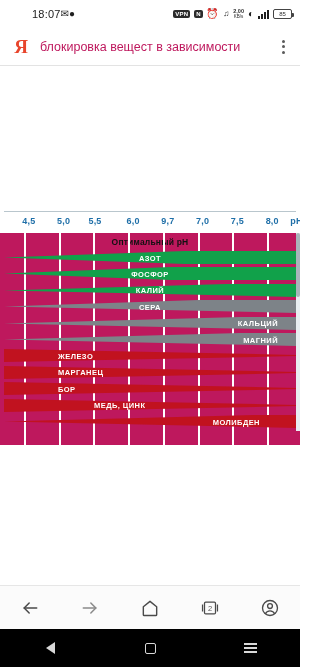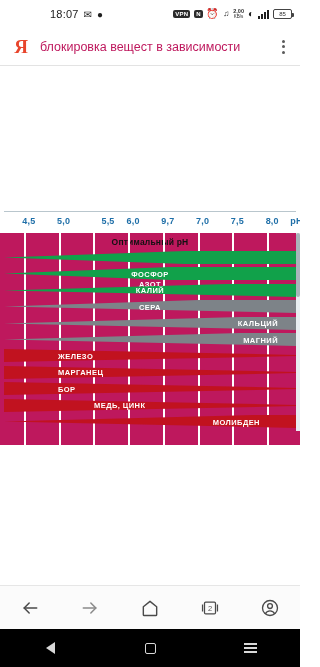--- a/index.html
+++ b/index.html
@@ -13,22 +13,22 @@
 
   
   .status-bar{
     height:28px; width:100%;
     display:flex; align-items:center;
     background:#ffffff;
     position:relative;
     padding:0 8px;
   }
   .sb-left{
-    display:flex; align-items:flex-end; gap:5px;
-    margin-left:42px;
+    display:flex; align-items:center; 
+    margin-left:24px;
   }
   .sb-time{ font-size:11px; color:#1a1a1a; letter-spacing:.2px; }
   .sb-right{
     display:flex; align-items:center; gap:4px;
     margin-left:auto;
   }
   .badge-box{
     font-size:6px; font-weight:bold; color:#fff; background:#2b2b2b;
     border-radius:2px; padding:1px 2px; line-height:1;
     letter-spacing:.2px;
@@ -218,21 +218,21 @@
 </div>
 
 <div class="page">
   <div class="spacer-top"></div>
 
   <div class="chart-wrap">
 
     <div class="axis" id="axis">
         <span class="tick" style="left: 24.8571px;">4,5</span>
         <span class="tick" style="left: 59.619px;">5,0</span>
-        <span class="tick" style="left: 104px; text-align: right;">5,5</span>
+        <span class="tick" style="left: 91px; text-align: right;">5,5</span>
         <span class="tick" style="left: 129.143px;">6,0</span>
         <span class="tick" style="left: 163.905px;">9,7</span>
         <span class="tick" style="left: 198.667px;">7,0</span>
         <span class="tick" style="left: 233.429px; text-align: center;">7,5</span>
         <span class="tick" style="left: 268.19px;">8,0</span>
         <span class="tick ph" style="left: 292.524px;">pH</span>
       </div>
 
     <div class="plot" id="plot">
       <div class="optimal-label">Оптимальный pH</div>
@@ -244,21 +244,21 @@
         <div class="grid-line" style="left: 93.381px;"></div>
         <div class="grid-line" style="left: 128.143px;"></div>
         <div class="grid-line" style="left: 162.905px;"></div>
         <div class="grid-line" style="left: 197.667px;"></div>
         <div class="grid-line" style="left: 232.429px;"></div>
         <div class="grid-line" style="left: 267.19px;"></div>
         <div class="band" style="top: 18px; height: 13px;">
           <svg viewBox="0 0 300 13" preserveAspectRatio="none">
             <path d="M4,6.5 L184.76190476190473,0 L296,0 L296,13 L184.76190476190473,13 Z" fill="#11a14a"></path>
           </svg>
-          <span class="lbl lbl-light" style="left: 50%; transform: translate(-50%, -50%); margin-top: 26px;">АЗОТ</span>
+          <span class="lbl lbl-light" style="left: 50%; transform: translate(-50%, -50%);">АЗОТ</span>
         </div>
         <div class="band" style="top: 34.4px; height: 13px;">
           <svg viewBox="0 0 300 13" preserveAspectRatio="none">
             <path d="M4,6.5 L170.8571428571428,0 L296,0 L296,13 L170.8571428571428,13 Z" fill="#11a14a"></path>
           </svg>
           <span class="lbl lbl-light" style="left: 50%; transform: translate(-50%, -50%);">ФОСФОР</span>
         </div>
         <div class="band" style="top: 50.8px; height: 13px;">
           <svg viewBox="0 0 300 13" preserveAspectRatio="none">
             <path d="M4,6.5 L226.47619047619045,0 L296,0 L296,13 Z" fill="#11a14a"></path>

